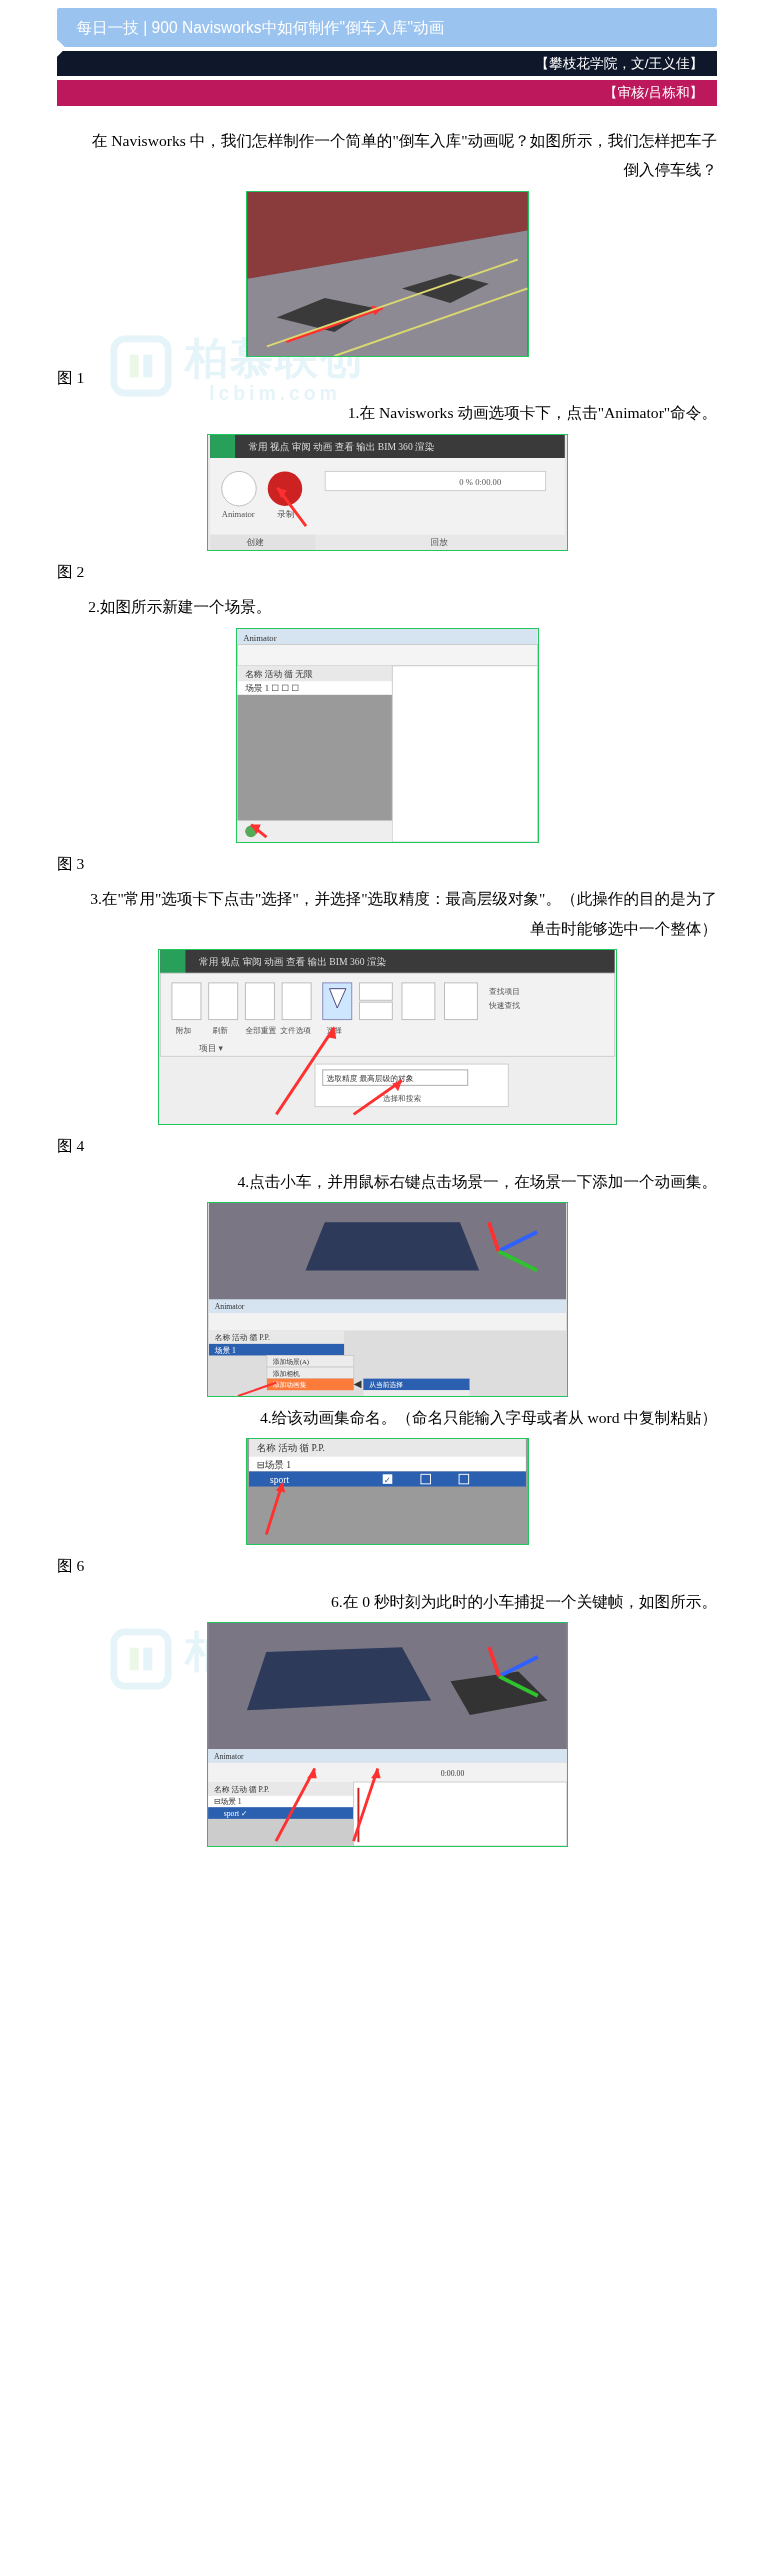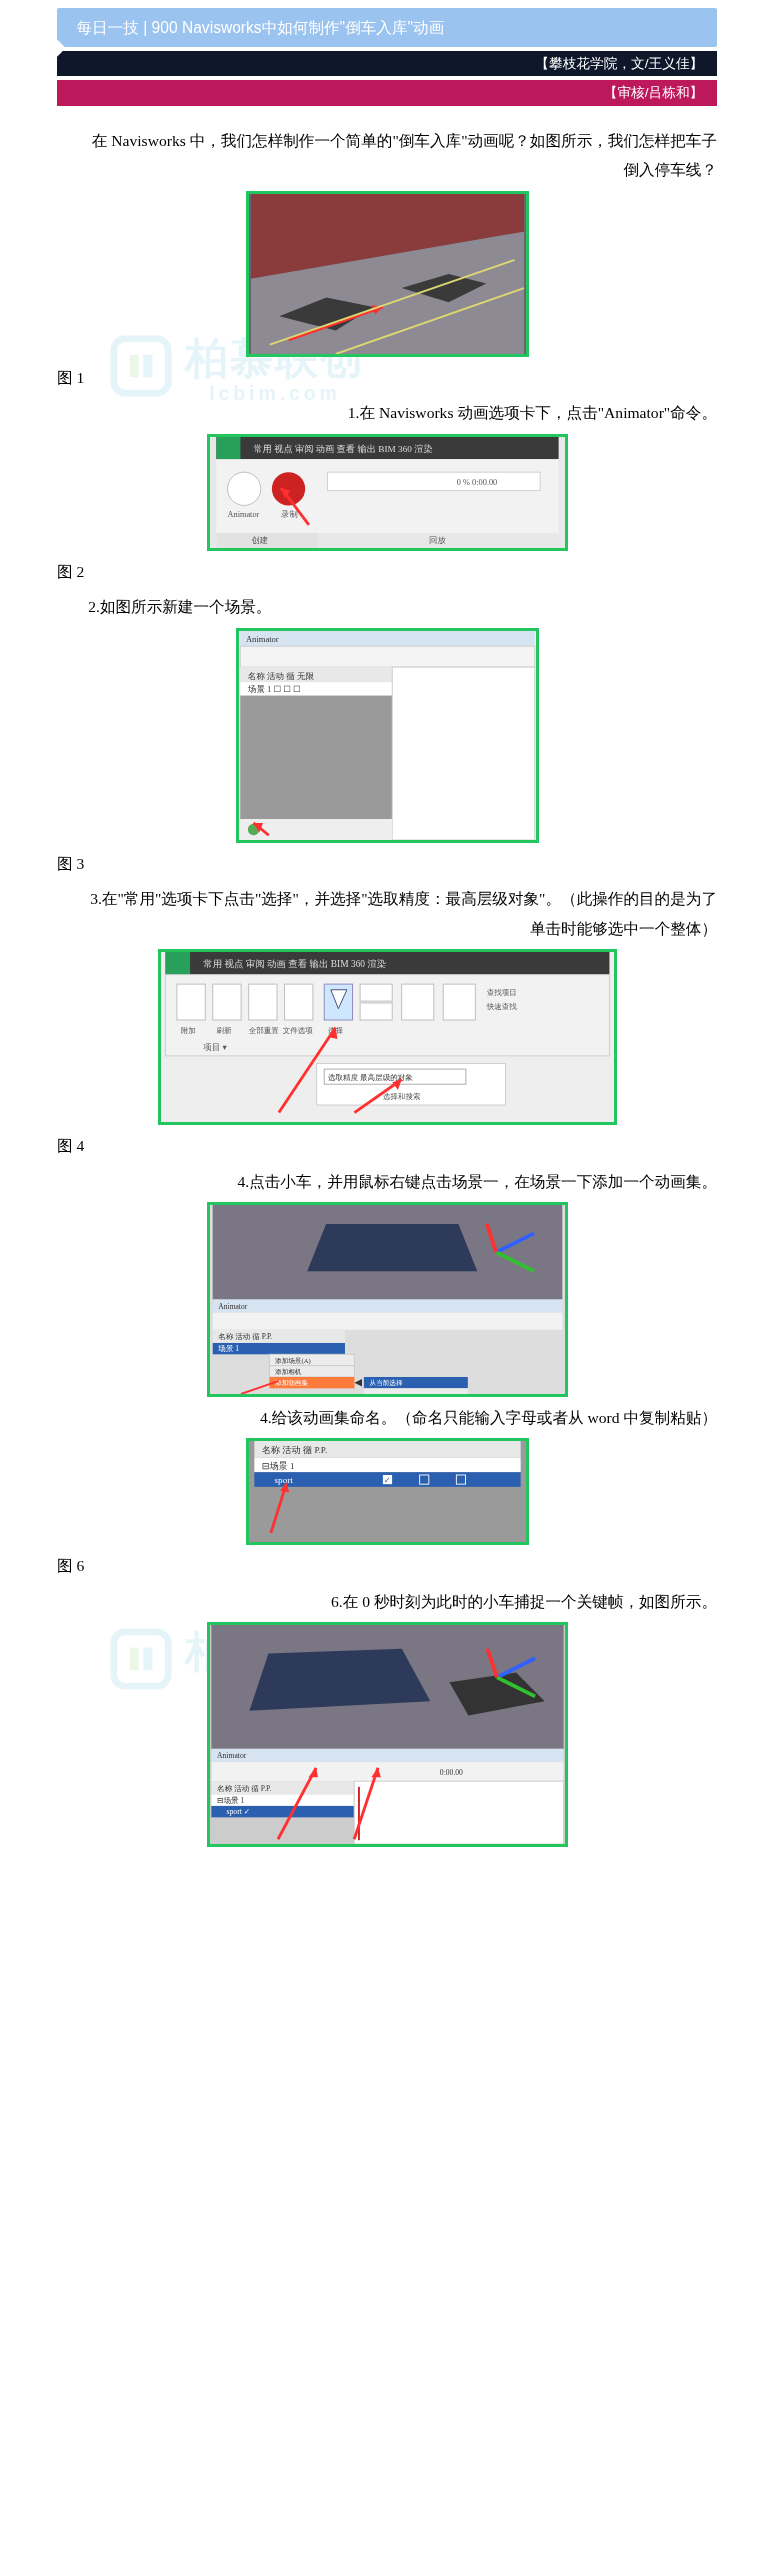--- a/index.html
+++ b/index.html
@@ -49,21 +49,21 @@
     font-size: 15.6px;
     line-height: 1.9;
     color: #000;
     font-family: SimSun, serif;
   }
   .content p.body { text-indent: 2em; text-align: right; }
   .figure-placeholder {
     display: block;
     margin: 5.9px auto;
     background: #bdbdbd;
-    border: 3px solid #22c55e;
+    border: 1px solid #22c55e;
     position: relative;
     overflow: hidden;
   }
   .figure-placeholder svg { position: absolute; inset: 0; width: 100%; height: 100%; }
   .caption { margin: 2px 0 5.9px 0; }
   .watermark {
     position: absolute;
     pointer-events: none;
     opacity: 0.12;
     font-size: 43px;

